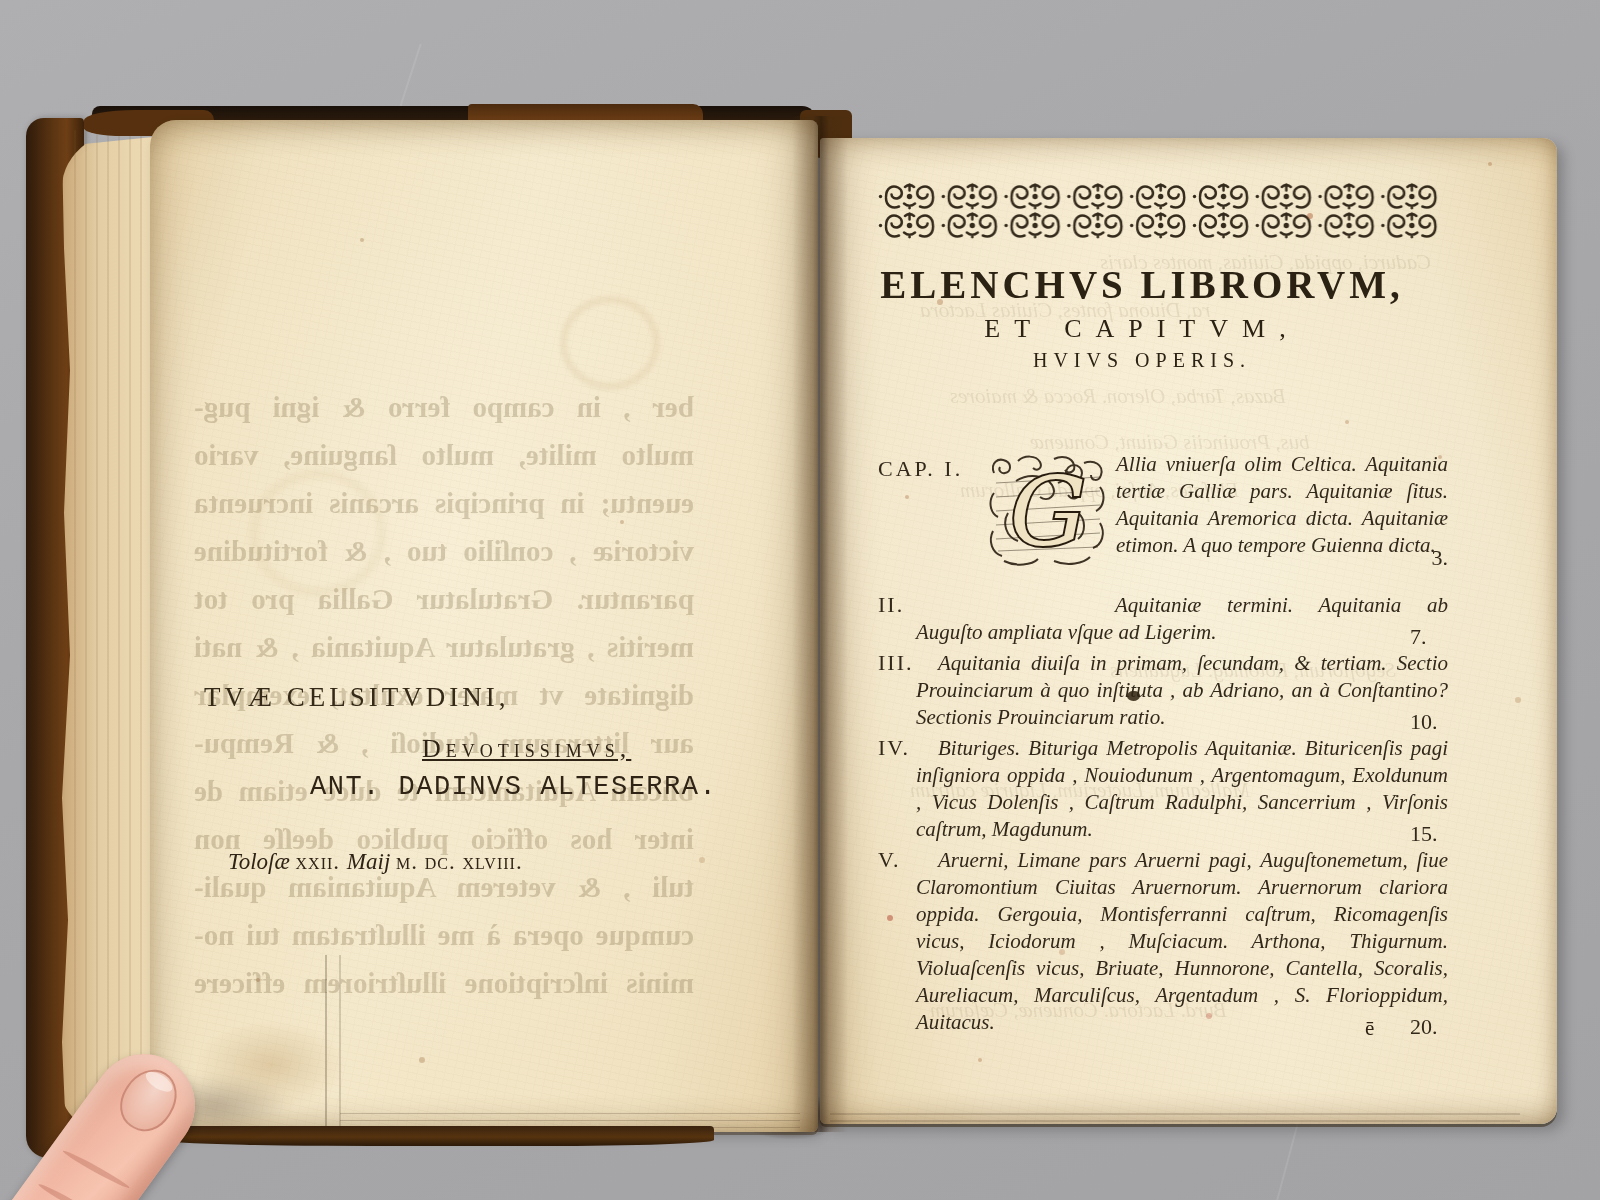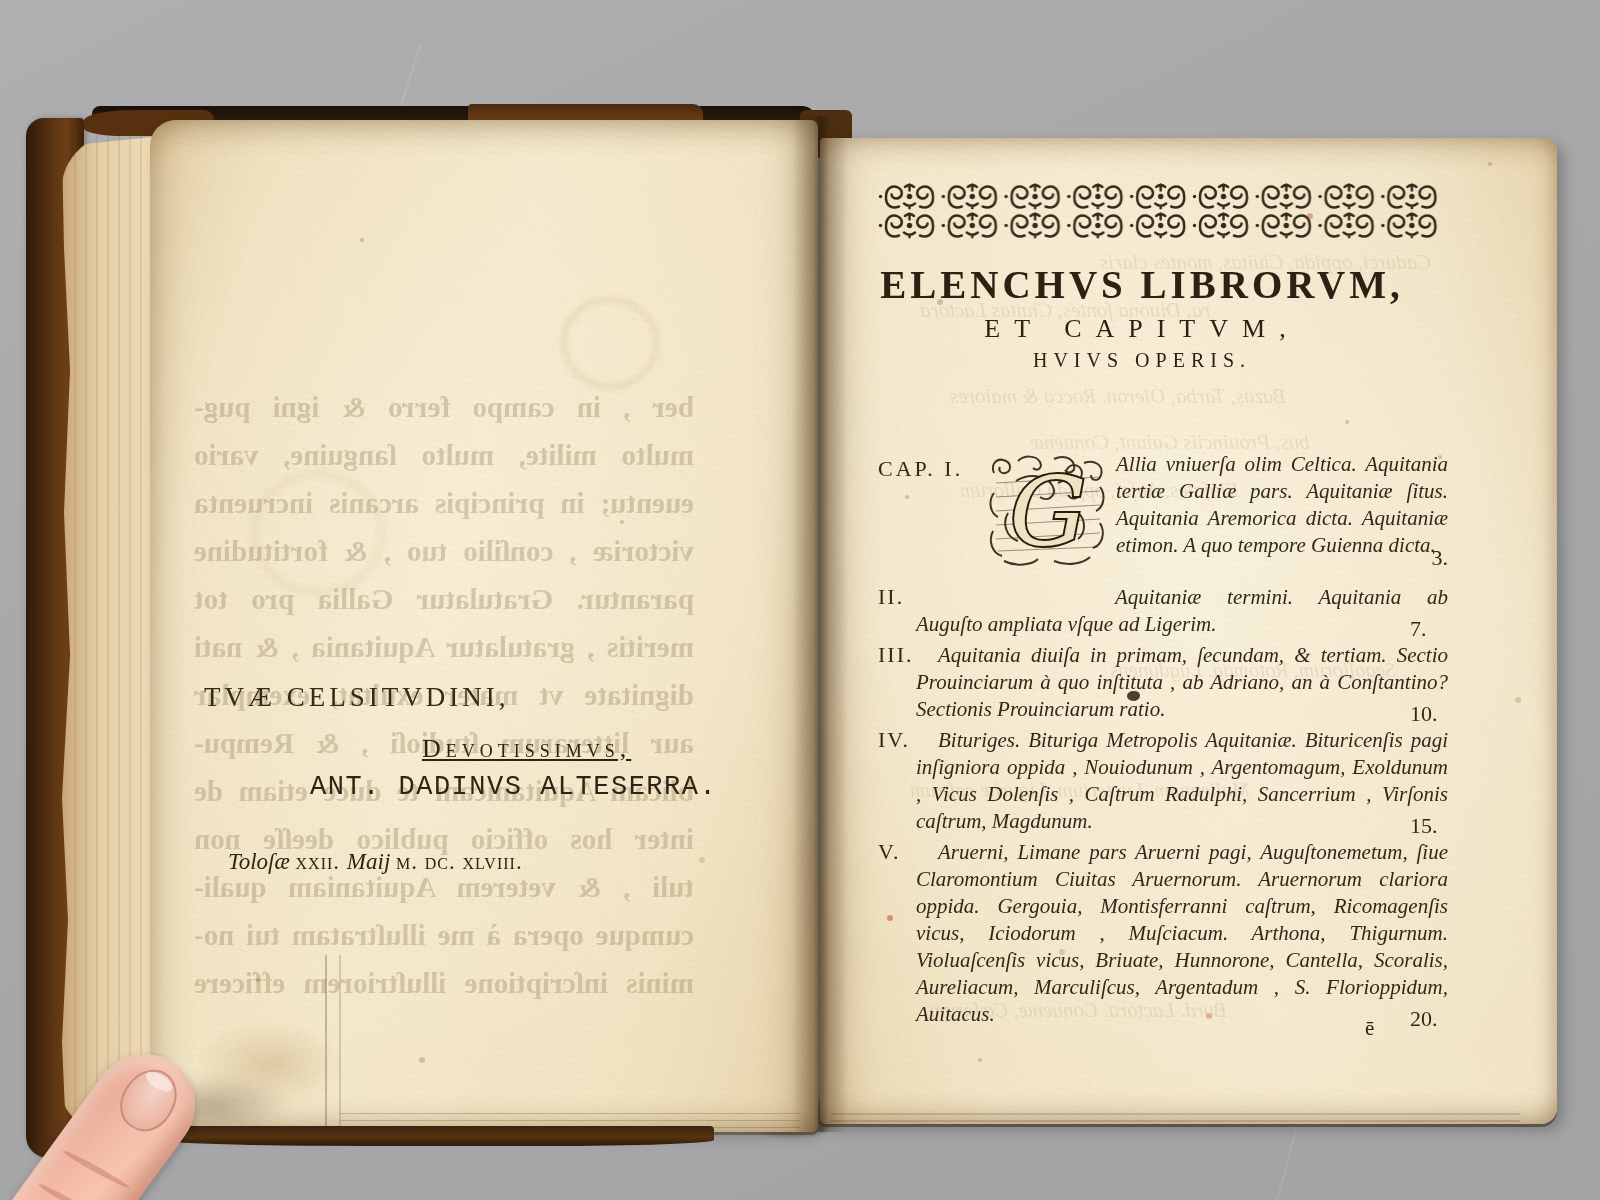--- a/index.html
+++ b/index.html
@@ -68,28 +68,28 @@
   .dateline .sc{font-variant:small-caps;letter-spacing:1px;}
   
   .rp-head{position:absolute;left:0;width:644px;text-align:center;color:#2c2213;}
   .rp-title{top:124px;font-size:39px;letter-spacing:4px;font-weight:600;}
   .rp-sub1{top:176px;font-size:26px;letter-spacing:14px;}
   .rp-sub2{top:211px;font-size:20px;letter-spacing:6px;}
   .rp-liber{top:242px;font-size:28px;letter-spacing:9px;font-style:italic;word-spacing:10px;}
   .orn-band{position:absolute;left:58px;top:44px;}
   .entries{position:absolute;left:58px;top:292px;width:570px;font-style:italic;font-size:21px;
     line-height:27px;text-align:justify;color:#32281a;}
-  .cap1{position:relative;min-height:116px;margin-bottom:16px;}
+  .cap1{position:relative;min-height:116px;margin-bottom:4px;}
   .cap-label{position:absolute;left:0;top:4px;font-style:normal;font-size:22px;letter-spacing:3px;}
   .g-init{position:absolute;left:110px;top:2px;width:120px;height:114px;}
   .cap1-text{margin-left:238px;position:relative;min-height:112px;}
   .pgnum{position:absolute;right:0;bottom:-4px;font-style:normal;font-size:22px;}
   .entry{position:relative;margin:0 0 3px 0;padding-left:38px;text-indent:-38px;}
   .entry .num{font-style:normal;display:inline-block;text-indent:0;width:60px;font-size:22px;letter-spacing:2px;}
-  .entry.wide .num{width:237px;}
+  .entry.wide .num{width:237px;margin-top:20px;}
   .sig-mark{position:absolute;left:545px;top:878px;font-size:21px;font-style:normal;}
   .rp-bleed span{position:absolute;transform:scaleX(-1);opacity:.13;color:#7d6b48;
     font-style:italic;font-size:21px;white-space:nowrap;}
   .rp-bleed span:nth-child(1){left:280px;top:112px;}
   .rp-bleed span:nth-child(2){left:100px;top:160px;}
   .rp-bleed span:nth-child(3){left:130px;top:246px;}
   .rp-bleed span:nth-child(4){left:210px;top:292px;}
   .rp-bleed span:nth-child(5){left:140px;top:340px;}
   .rp-bleed span:nth-child(6){left:290px;top:520px;}
   .rp-bleed span:nth-child(7){left:90px;top:640px;}

